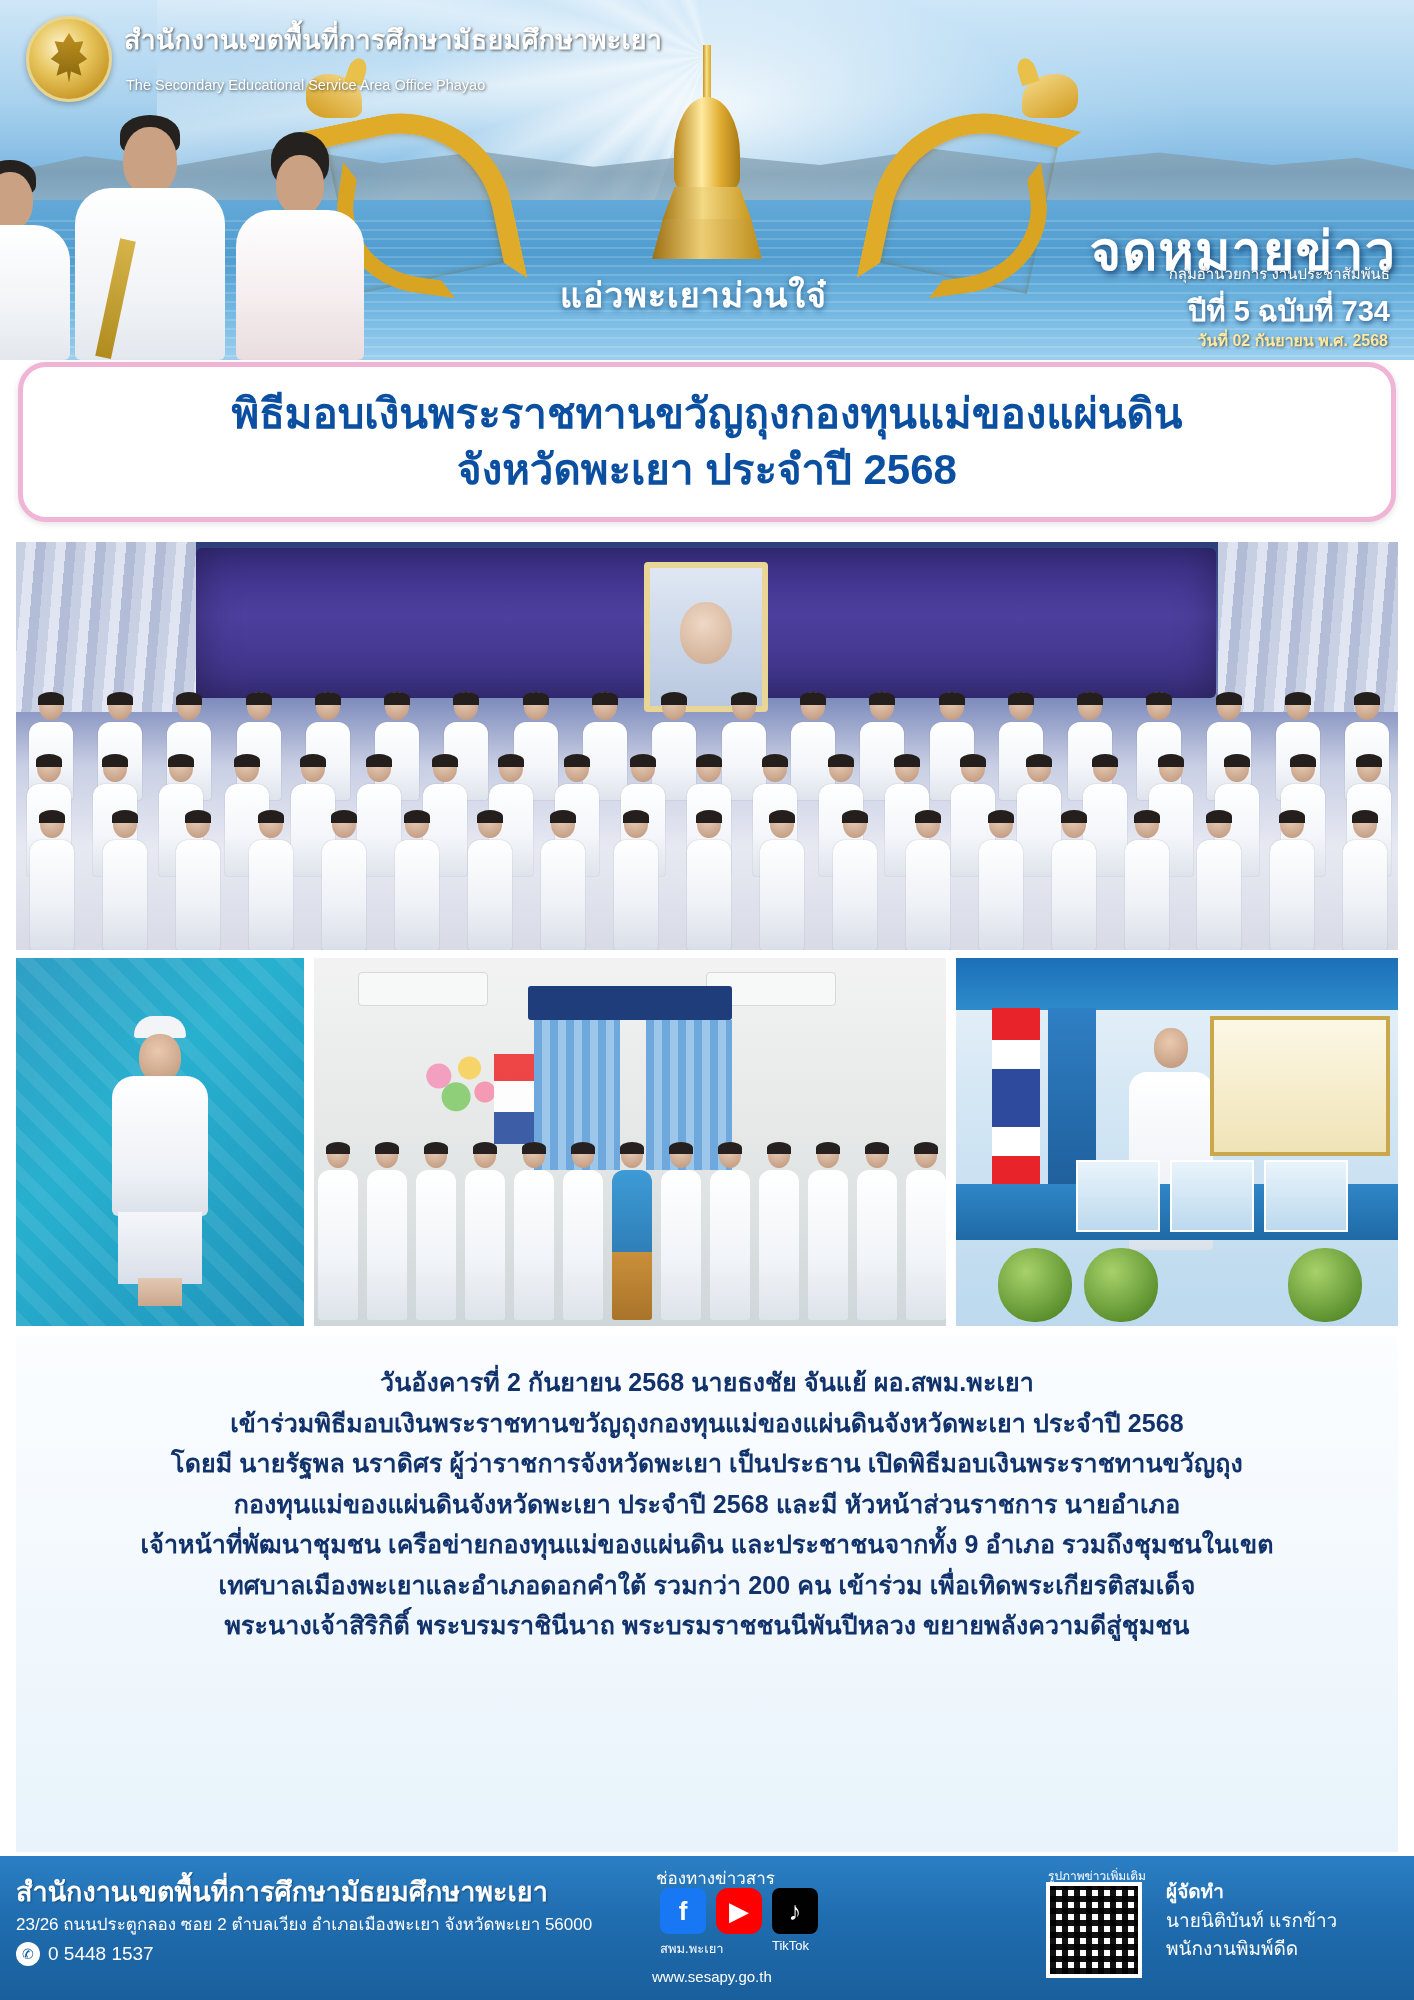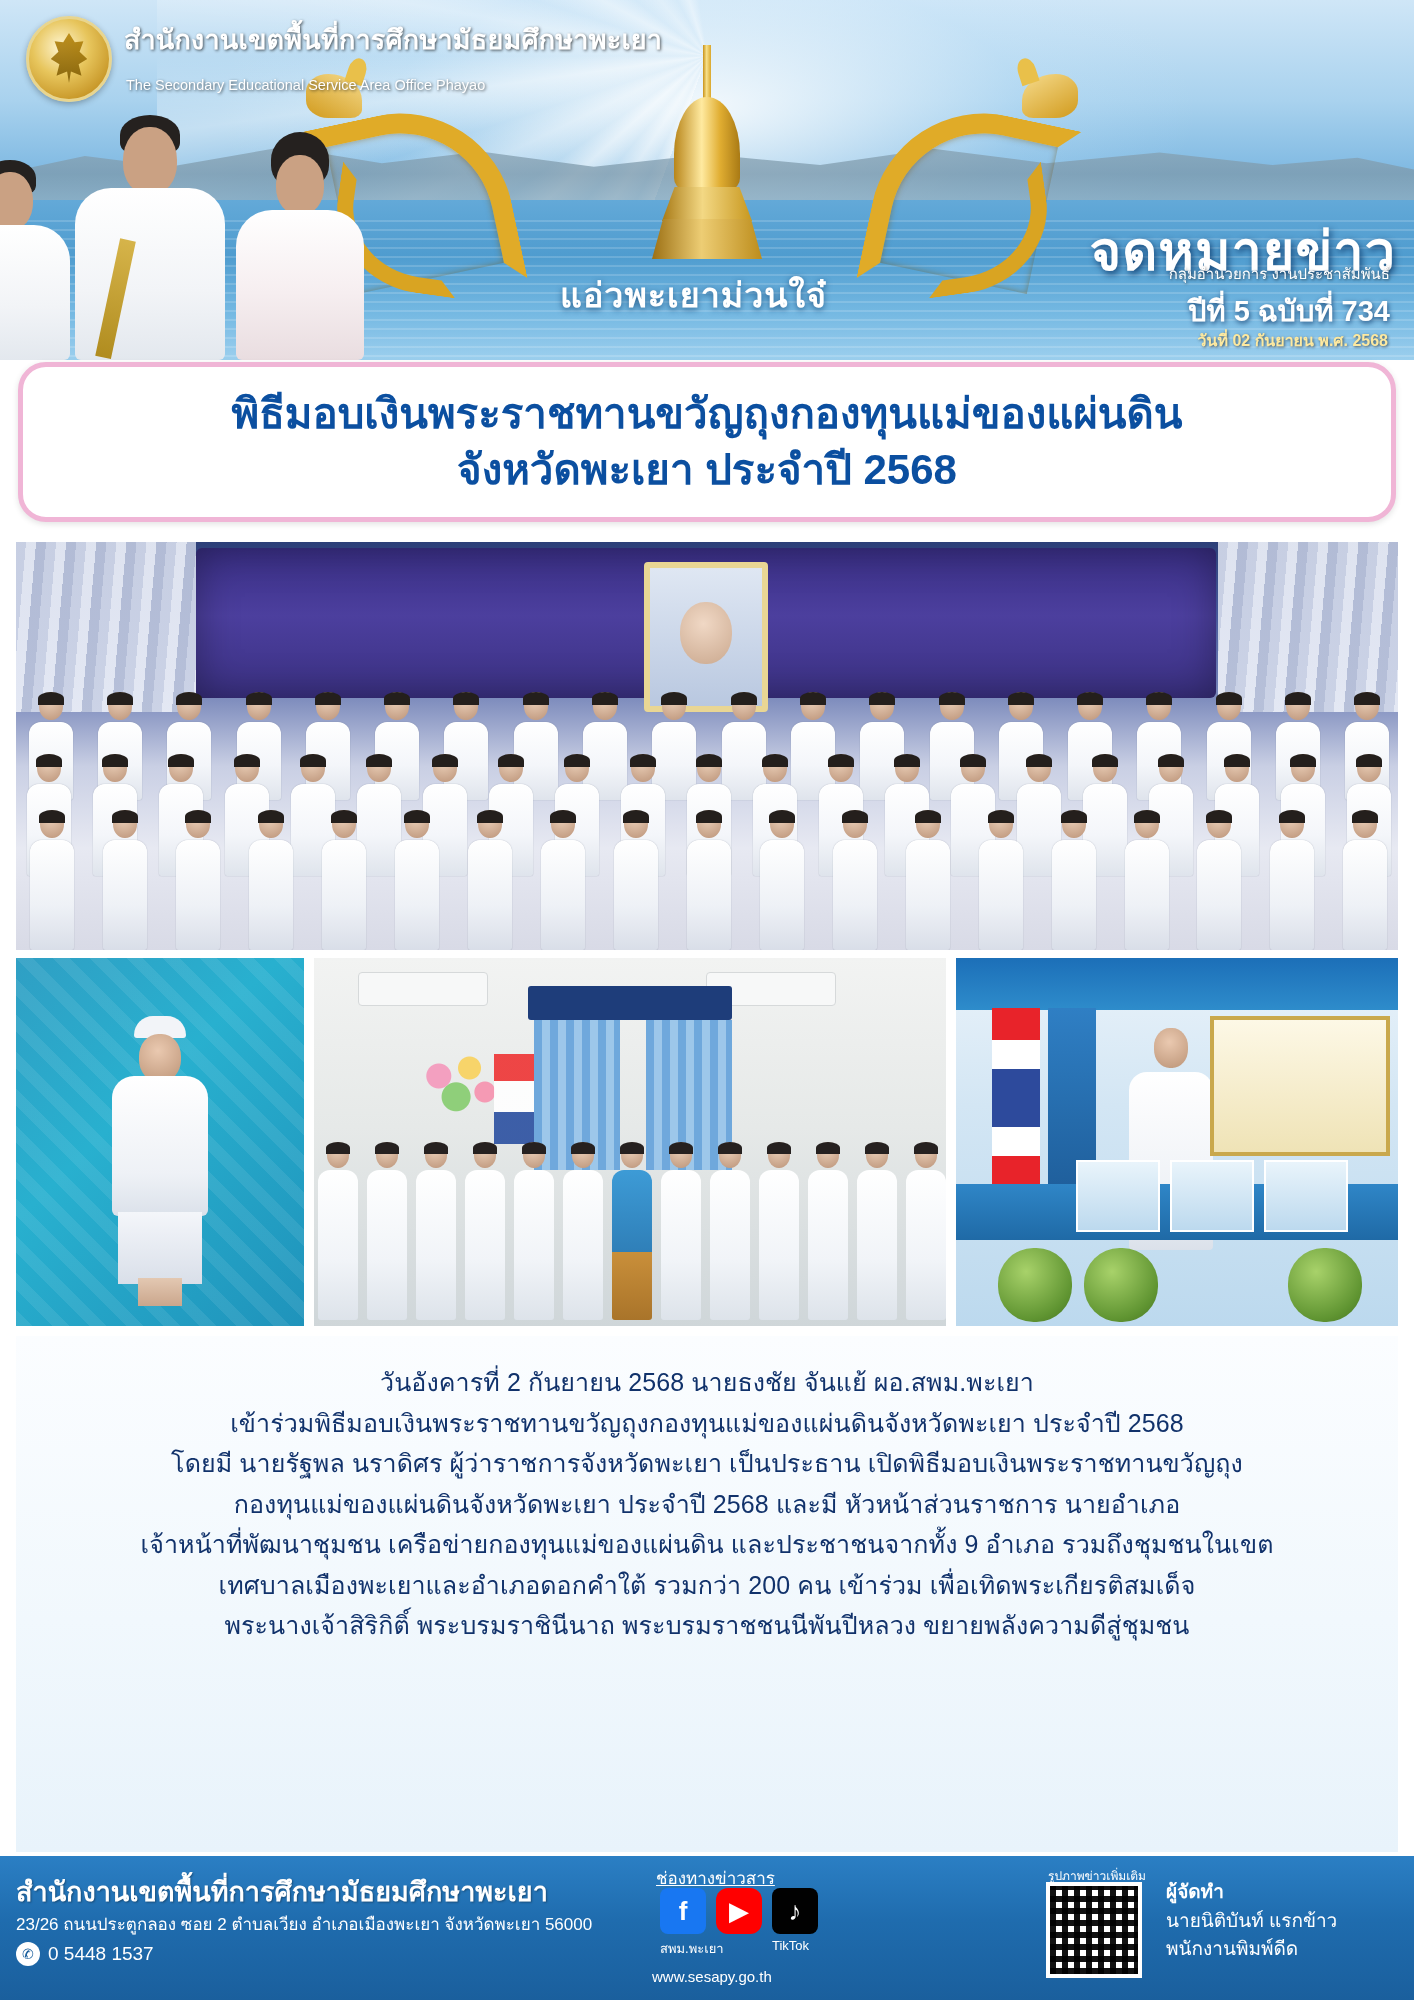--- a/index.html
+++ b/index.html
@@ -326,21 +326,21 @@
   
   .body-card {
     position: absolute; left: 14px; top: 1334px;
     width: 1386px; height: 520px;
     background: linear-gradient(180deg, #fbfdff 0%, #f1f8fd 55%, #e8f3fb 100%);
     border: 2px solid #ffffff;
     padding: 26px 40px 10px;
   }
   .body-card p {
     font-size: 25px; color: #11326b; text-align: center;
-    line-height: 1.62; font-weight: normal;
+    line-height: 1.62; font-weight: bold;
     letter-spacing: .1px;
   }
 
   
   .footer {
     position: absolute; left: 0; top: 1856px; width: 1414px; height: 144px;
     background: linear-gradient(180deg, #2b7fc4 0%, #1f6cae 45%, #1a5f9d 100%);
     color: #ffffff;
   }
   .footer .office {
@@ -356,21 +356,21 @@
     position: absolute; left: 16px; top: 86px;
     display: flex; align-items: center; gap: 8px; font-size: 19px;
   }
   .phone-ic {
     width: 24px; height: 24px; border-radius: 50%;
     background: #ffffff; color: #1a5f9d;
     display: flex; align-items: center; justify-content: center;
     font-size: 14px;
   }
   .footer .channels-label {
-    position: absolute; left: 656px; top: 8px; font-size: 17px; text-decoration: underline;
+    position: absolute; left: 656px; top: 8px; font-size: 17px;
   }
   .social { position: absolute; left: 660px; top: 32px; display: flex; gap: 10px; align-items: flex-start; }
   .social .ic {
     width: 46px; height: 46px; border-radius: 8px;
     display: flex; align-items: center; justify-content: center;
     font-size: 26px; font-weight: bold; color: #ffffff;
   }
   .ic.fb { background: #1877f2; }
   .ic.yt { background: #ff0000; border-radius: 12px; }
   .ic.tt { background: #010101; }

